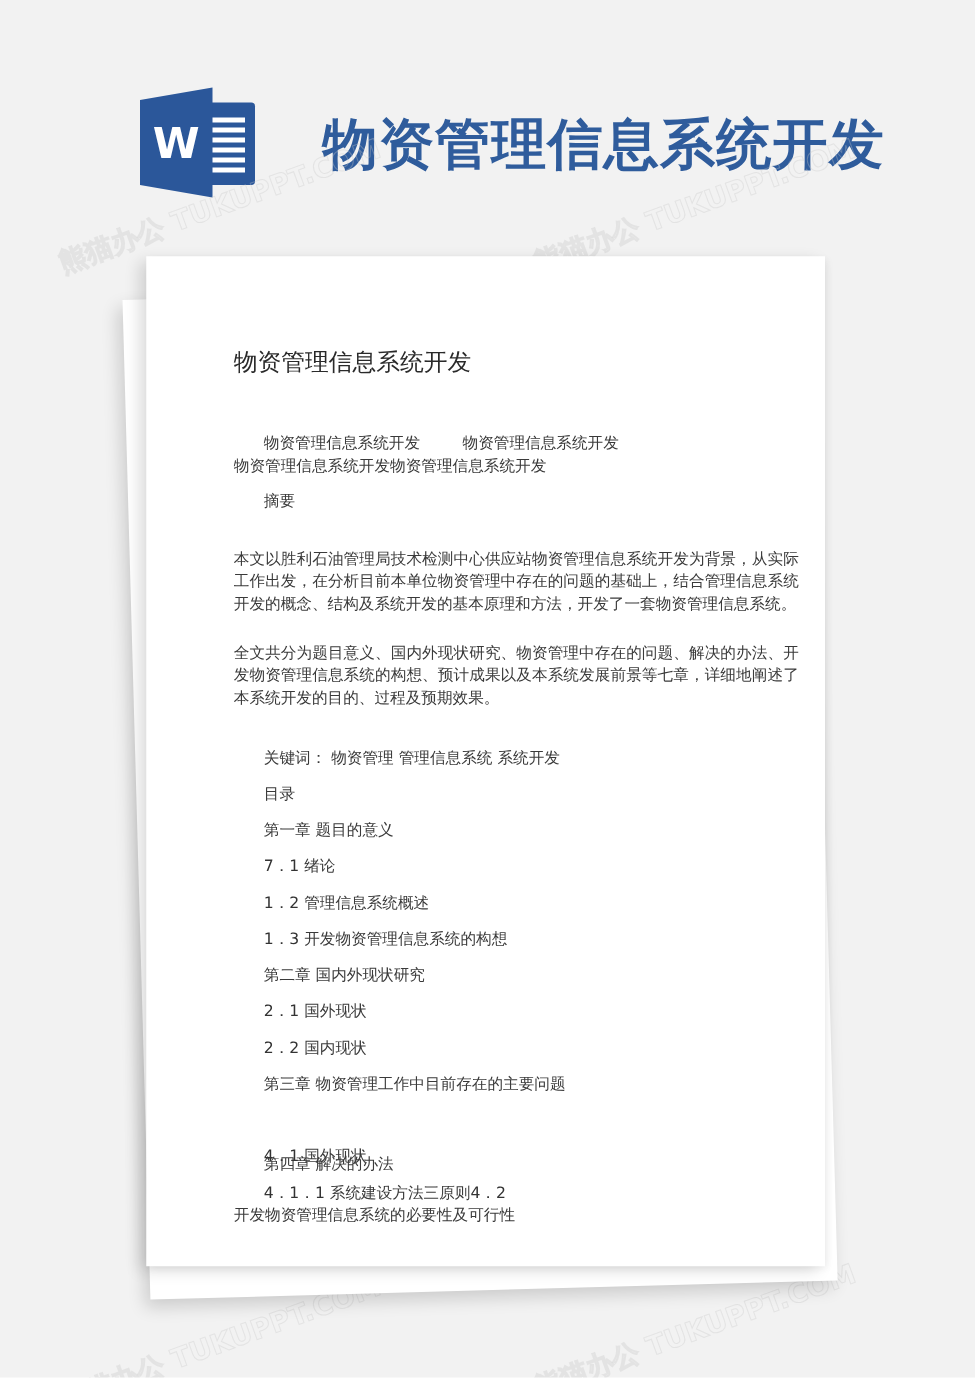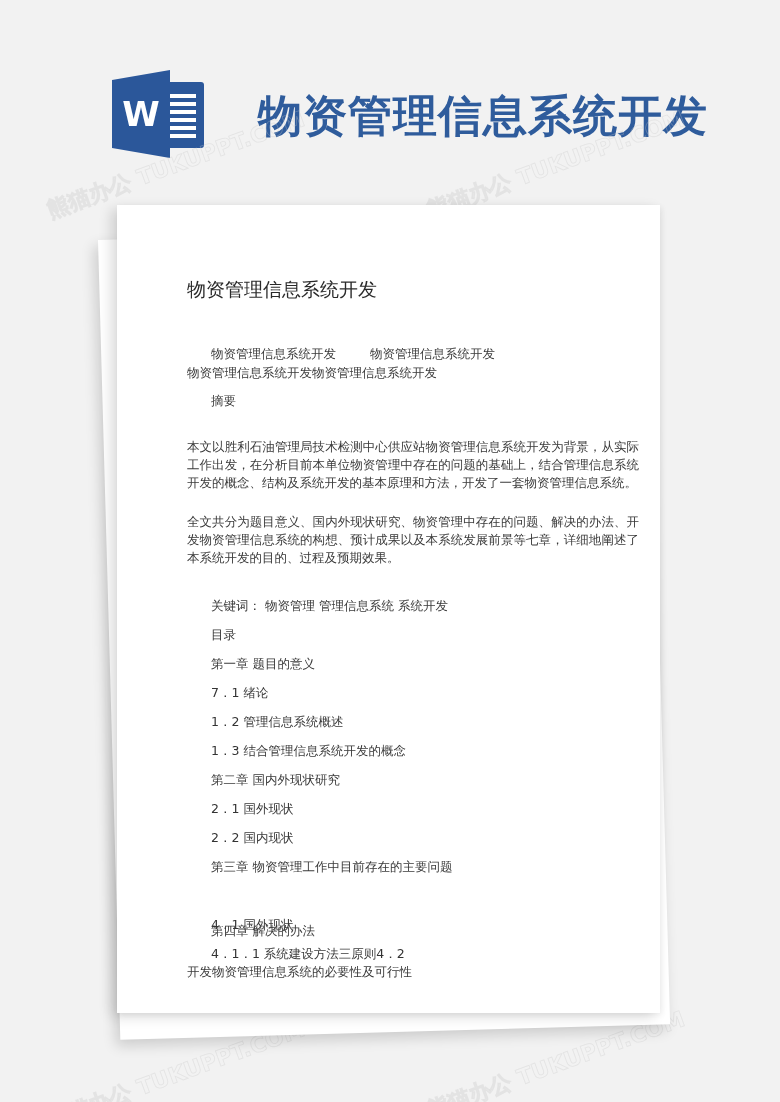--- a/index.html
+++ b/index.html
@@ -157,21 +157,21 @@
     <div class="line indent" style="top:427px;text-align:right;">
       <span class="num"></span><span>第一章 题目的意义</span>
     </div>
     <div class="line indent" style="top:456px;">
       <span class="num">7．1</span> <span>绪论</span>
     </div>
     <div class="line indent" style="top:485px;">
       <span class="num">1．2</span> <span>管理信息系统概述</span>
     </div>
     <div class="line indent" style="top:514px;">
-      <span class="num">1．3</span> <span>结合管理信息系统开发的概念</span>
+      <span class="num">1．3</span> <span>开发物资管理信息系统的构想</span>
     </div>
     <div class="line indent" style="top:543px;">
       <span class="num"></span><span>第二章 国内外现状研究</span>
     </div>
     <div class="line indent" style="top:572px;">
       <span class="num">2．1</span> <span>国外现状</span>
     </div>
     <div class="line indent" style="top:601px;">
       <span class="num">2．2</span> <span>国内现状</span>
     </div>

